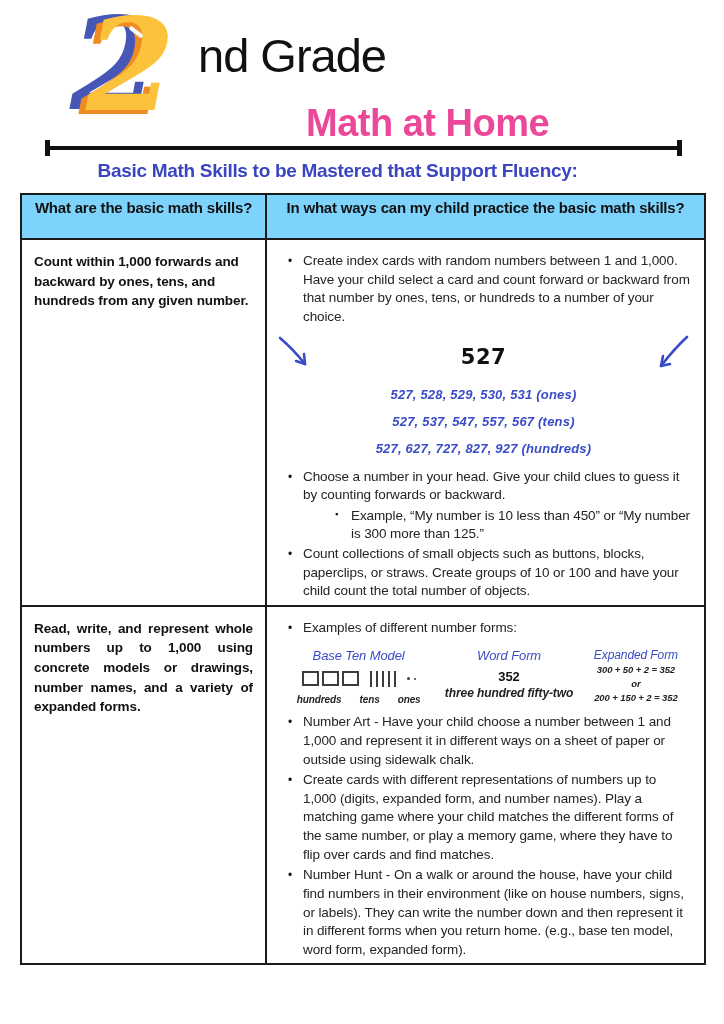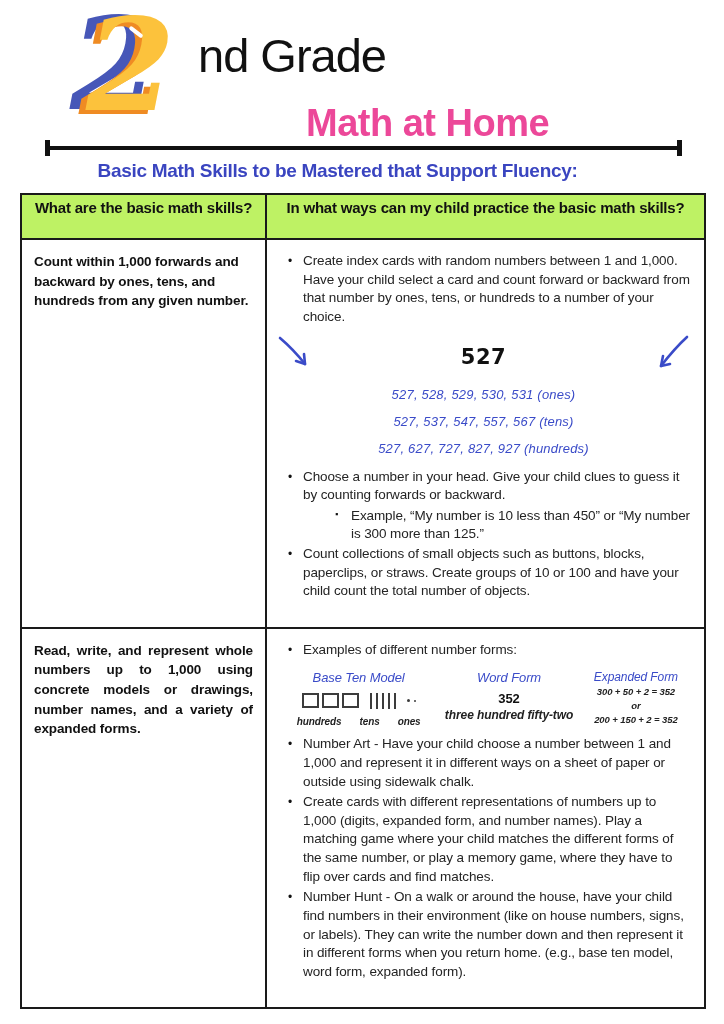--- a/index.html
+++ b/index.html
@@ -25,40 +25,40 @@
   .ruler { position: absolute; left: 45px; top: 146px; width: 637px; height: 4px; background: #111111; }
   .ruler-cap { position: absolute; top: -6px; width: 5px; height: 16px; background: #111111; }
   .cap-left { left: 0; } .cap-right { right: 0; }
   .section-heading { position: absolute; left: 0; top: 160px; width: 675px; text-align: center;
                      font-size: 19px; font-weight: bold; letter-spacing: -0.3px; color: #3a45c0; }
 
   
   table.skills { position: absolute; left: 20px; top: 193px; width: 684px;
                  border-collapse: collapse; table-layout: fixed; }
   table.skills td, table.skills th { border: 2px solid #1a1a1a; vertical-align: top; }
-  th.hdr { background: #bef264; height: 45px; text-align: center; vertical-align: middle;
+  th.hdr { background: #7dd3fc; height: 45px; text-align: center; vertical-align: middle;
            font-size: 15px; font-weight: bold; color: #111111; padding: 4px 10px; letter-spacing: -0.2px; }
   td.skill-cell { vertical-align: middle; padding: 12px; font-size: 13.5px; font-weight: bold;
                   line-height: 1.45; color: #111111; }
   td.skill-cell .justify { text-align: justify; }
-  td.practice-cell { padding: 12px 14px 24px 10px; }
+  td.practice-cell { padding: 12px 14px 2px 10px; }
   .r1 { height: 327px; } .r2 { height: 345px; }
 
   .li { position: relative; padding-left: 26px; font-size: 13.5px; line-height: 1.38; color: #242424;
         margin-bottom: 2px; }
   .li::before { content: "•"; position: absolute; left: 11px; top: 1px; font-size: 12px; color: #111111; }
   .li-sub { position: relative; margin: 1px 0 1px 58px; padding-left: 16px; font-size: 13.5px;
             line-height: 1.38; color: #242424; }
   .li-sub::before { content: "▪"; position: absolute; left: 0px; top: 1px; font-size: 9px; color: #111111; }
 
   
   .arrow-row { display: flex; justify-content: space-between; align-items: flex-start; gap: 22px; margin: 8px 0 12px 0; }
   .num-527 { font-size: 21px; font-weight: bold; letter-spacing: 0.5px; color: #111111; margin-top: 10px;
              font-family: "DejaVu Sans", sans-serif; }
-  .seq { text-align: center; color: #3a4bc8; font-weight: normal; font-style: italic; font-size: 13px;
+  .seq { text-align: center; color: #3a4bc8; font-weight: bold; font-style: italic; font-size: 13px;
          margin-bottom: 12px; letter-spacing: 0.2px; }
 
   
   .forms-row { display: flex; margin: 10px 0 8px 6px; }
   .form-col { text-align: center; }
   .fc1 { width: 165px; } .fc2 { width: 150px; margin-left: 6px; } .fc3 { width: 118px; margin-left: 4px; }
   .form-title { color: #3a4bc8; font-weight: normal; font-style: italic; font-size: 13px; margin-bottom: 6px; }
   .btm-shapes { display: flex; align-items: center; justify-content: center; gap: 3px; height: 20px; }
   .btm-square { width: 17px; height: 15px; border: 2px solid #3c3c3c; background: #ffffff; }
   .btm-tally { width: 2px; height: 16px; background: #3c3c3c; }

